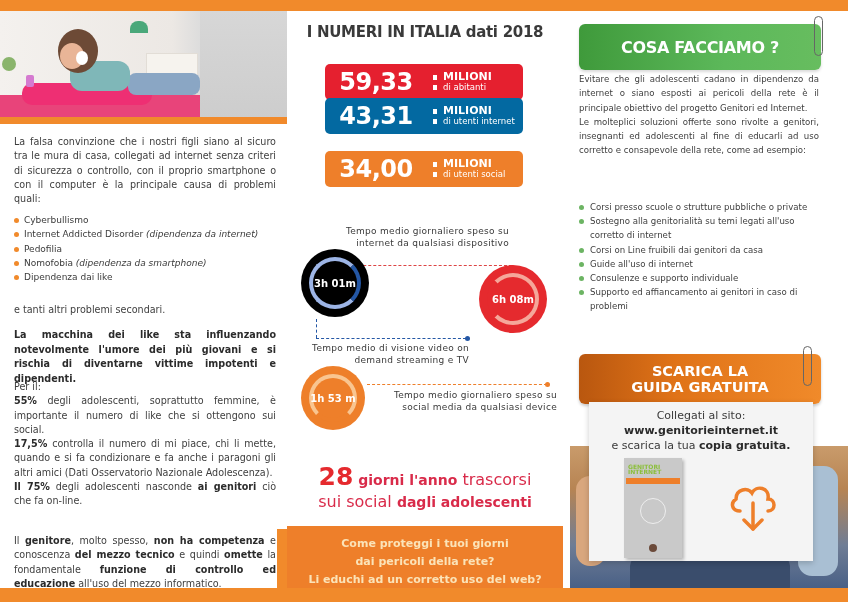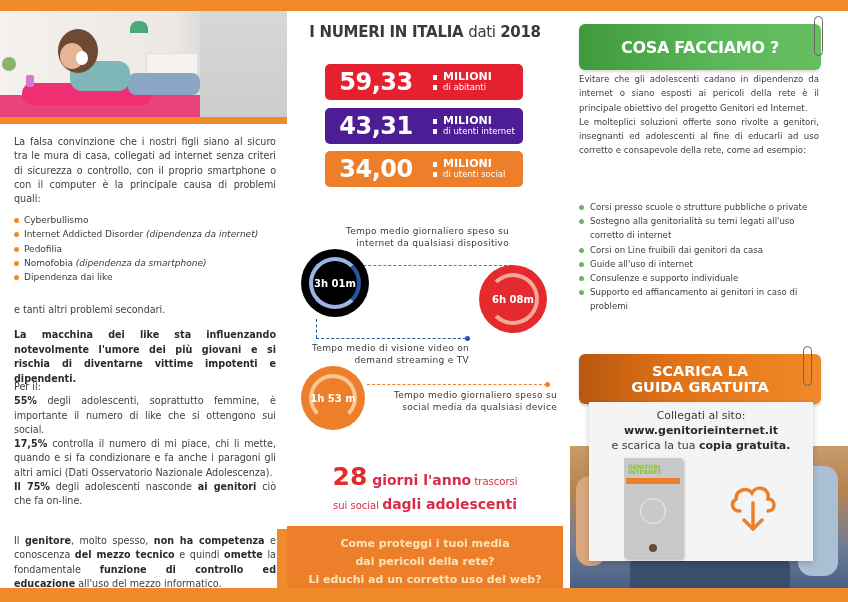--- a/index.html
+++ b/index.html
@@ -34,30 +34,30 @@
 .blist i{font-style:italic}
 .ltext.others{top:292px}
 .ltext.bold-warn{top:317px;font-weight:bold;color:#2b2b2b;text-align:justify;line-height:14.5px}
 .ltext.stats{top:369px;text-align:justify}
 .ltext.parent{top:523px;text-align:justify}
 .left-orange-side{position:absolute;left:277px;top:518px;width:10px;height:70px;background:#f18a2b}
 
 
 .mid{position:absolute;left:287px;top:11px;width:276px;height:577px;background:#fff}
 .mid-title{position:absolute;left:0;top:12px;width:276px;text-align:center;font-size:15px;font-weight:bold;color:#3a3a3a;letter-spacing:-0.3px}
-.mid-title .light{font-weight:normal}
+.mid-title .light{font-weight:bold}
 .statbox{position:absolute;left:38px;width:198px;height:36px;border-radius:5px;color:#fff;display:flex;align-items:center}
 .statbox .num{font-size:24px;font-weight:bold;width:102px;text-align:center;letter-spacing:-0.5px}
 .statbox .colon{width:16px;display:flex;flex-direction:column;align-items:center;gap:5px;justify-content:center}
 .statbox .colon span{display:block;width:4px;height:5px;background:#fff}
 .statbox .lbl{display:flex;flex-direction:column;line-height:11px}
 .statbox .lbl .m{font-size:11px;font-weight:bold}
 .statbox .lbl .s{font-size:8.5px}
 .sb1{top:53px;background:#e5202f}
-.sb2{top:97px;background:#4c1d95}
+.sb2{top:87px;background:#0369a1}
 .sb3{top:140px;background:#ee7f2a}
 
 .circle{position:absolute;border-radius:50%;display:flex;align-items:center;justify-content:center;color:#fff;font-weight:bold;font-size:10px}
 .circle .ring{position:absolute;inset:8px;border-radius:50%;border:4px solid rgba(255,255,255,0.55);border-top-color:rgba(255,255,255,0.3)}
 .c1{left:14px;top:238px;width:68px;height:68px;background:#000000}
 .c2{left:192px;top:254px;width:68px;height:68px;background:#e52a2e}
 .c3{left:14px;top:355px;width:64px;height:64px;background:#ee7f2a}
 .c1 .ring{border-color:#9db5e6;border-right-color:#2457a5}
 .c2 .ring{border-color:#f5a79a;border-left-color:#e52a2e}
 .c3 .ring{border-color:#f9c590;border-bottom-color:#ee7f2a}
@@ -70,21 +70,21 @@
 .d1{left:31px;top:254px;width:194px;border-color:#d44}
 .d1v{position:absolute;left:224px;top:254px;height:14px;border-left:1.5px dashed #d44}
 .d2{left:29px;top:327px;width:150px;border-color:#2457a5}
 .d2v{position:absolute;left:29px;top:308px;height:19px;border-left:1.5px dashed #2457a5}
 .d3{left:80px;top:373px;width:180px;border-color:#ee7f2a}
 .dot{position:absolute;width:5px;height:5px;border-radius:50%}
 
 .days{position:absolute;left:0;top:455px;width:276px;text-align:center;color:#d92b4a;line-height:22px}
 .days .big{font-size:25px;font-weight:bold;color:#e52a2e}
 .days .b{font-size:14px;font-weight:bold}
-.days .n{font-size:10px}
+.days .n{font-size:16px}
 .mid-cta{position:absolute;left:0;top:515px;width:276px;height:73px;background:#ee7f2a;color:#fde9c8;font-size:11px;font-weight:bold;text-align:center;padding-top:9px;line-height:18px}
 .mid-cta div{color:#fbe3b8}
 
 
 .right{position:absolute;left:563px;top:11px;width:285px;height:577px;background:#fff}
 .green-hdr{position:absolute;left:16px;top:13px;width:242px;height:46px;border-radius:6px;background:linear-gradient(90deg,#3f9a3b,#5cb85a 60%,#67bd5f);color:#fff;font-size:16px;font-weight:bold;display:flex;align-items:center;justify-content:center;letter-spacing:-0.3px;box-shadow:0 2px 3px rgba(0,0,0,0.15)}
 .clip{position:absolute;width:9px;height:40px;border:1.5px solid #666;border-radius:5px}
 .clip1{left:251px;top:5px}
 .clip2{left:240px;top:335px}
 .rtext{position:absolute;left:16px;width:240px;font-size:8.6px;line-height:14.3px;color:#3e3e3e;text-align:justify}
@@ -218,21 +218,21 @@
   <div class="dash d3"></div>
   <div class="dot" style="left:258px;top:371px;background:#ee7f2a"></div>
   <p class="ctext ct3">Tempo medio giornaliero speso su social media da qualsiasi device</p>
 
   <div class="days">
     <div><span class="big">28</span><span class="b"> giorni l'anno</span><span class="n"> trascorsi</span></div>
     <div><span class="n">sui social </span><span class="b">dagli adolescenti</span></div>
   </div>
 
   <div class="mid-cta">
-    <div>Come proteggi i tuoi media</div>
+    <div>Come proteggi i tuoi giorni</div>
     <div>dai pericoli della rete?</div>
     <div>Li educhi ad un  corretto uso del web?</div>
   </div>
 </section>
 
 <section class="right">
   <div class="green-hdr">COSA FACCIAMO ?</div>
   <div class="clip clip1"></div>
 
   <div class="rtext p1">

